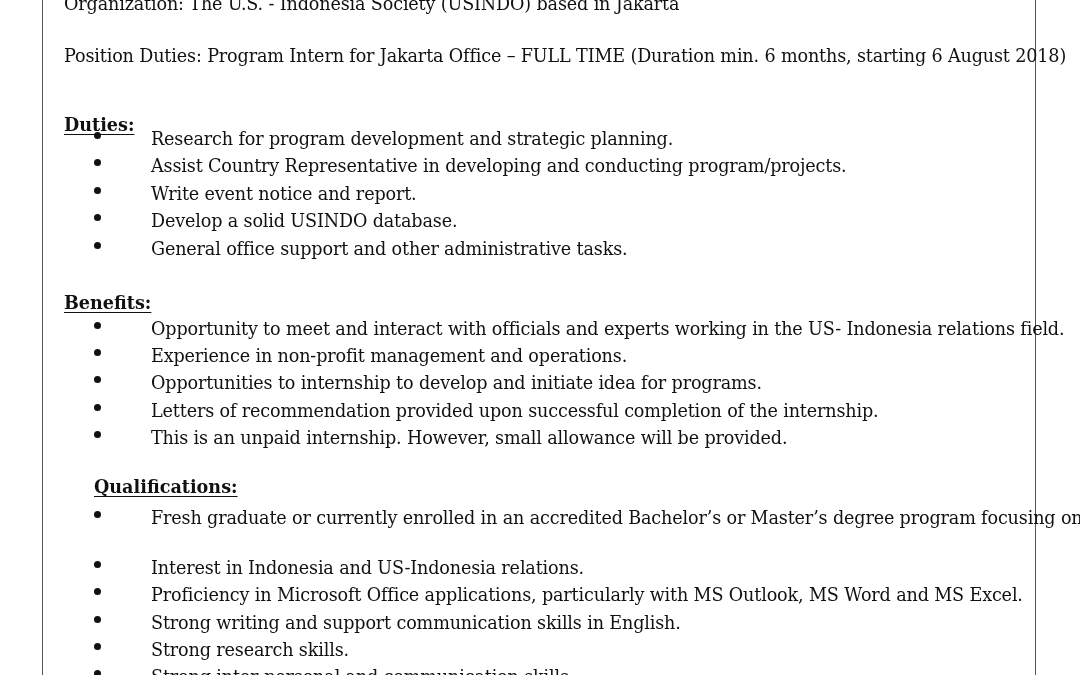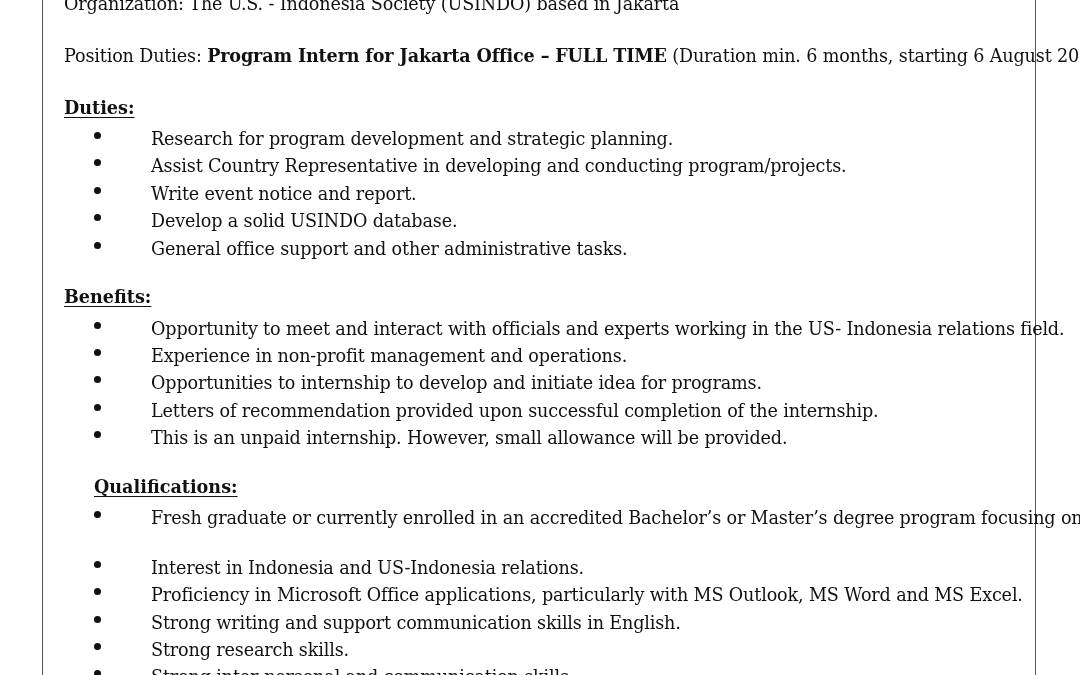--- a/index.html
+++ b/index.html
@@ -26,21 +26,21 @@
       box-sizing: border-box;
     }
     .line {
       position: absolute;
       left: 64px;
       font-size: 17.6px;
       letter-spacing: -0.15px;
       white-space: nowrap;
       line-height: 22px;
     }
-    .bold { font-weight: bold; }
+    .bold { font-weight: normal; }
     .heading {
       position: absolute;
       left: 64px;
       font-size: 17.6px;
       font-weight: bold;
       text-decoration: underline;
       text-underline-offset: 3px;
       line-height: 22px;
       white-space: nowrap;
     }
@@ -75,21 +75,21 @@
 <div class="page-box"></div>
 
 <div class="line" style="top:-7px;">
   <span>Organization: </span><span>The U.S. - Indonesia Society (USINDO) based in Jakarta</span>
 </div>
 
 <div class="line" style="top:45px;">
   <span>Position Duties: </span><span class="bold">Program Intern for Jakarta Office – FULL TIME</span><span> (Duration min. 6 months, starting 6 August 2018)</span>
 </div>
 
-<div class="heading" style="top:97px;">Duties:</div>
+<div class="heading" style="top:114px;">Duties:</div>
 
 <div class="bullet-row" style="top:124px;">
   <span class="bullet"></span>
   <span class="bullet-text">Research for program development and strategic planning.</span>
 </div>
 <div class="bullet-row" style="top:151px;">
   <span class="bullet"></span>
   <span class="bullet-text">Assist Country Representative in developing and conducting program/projects.</span>
 </div>
 <div class="bullet-row" style="top:179px;">
@@ -98,21 +98,21 @@
 </div>
 <div class="bullet-row" style="top:206px;">
   <span class="bullet"></span>
   <span class="bullet-text">Develop a solid USINDO database.</span>
 </div>
 <div class="bullet-row" style="top:234px;">
   <span class="bullet"></span>
   <span class="bullet-text">General office support and other administrative tasks.</span>
 </div>
 
-<div class="heading" style="top:286px;text-align:center;">Benefits:</div>
+<div class="heading" style="top:292px;text-align:center;">Benefits:</div>
 
 <div class="bullet-row" style="top:314px;">
   <span class="bullet"></span>
   <span class="bullet-text">Opportunity to meet and interact with officials and experts working in the US- Indonesia relations field.</span>
 </div>
 <div class="bullet-row" style="top:341px;">
   <span class="bullet"></span>
   <span class="bullet-text">Experience in non-profit management and operations.</span>
 </div>
 <div class="bullet-row" style="top:368px;">

